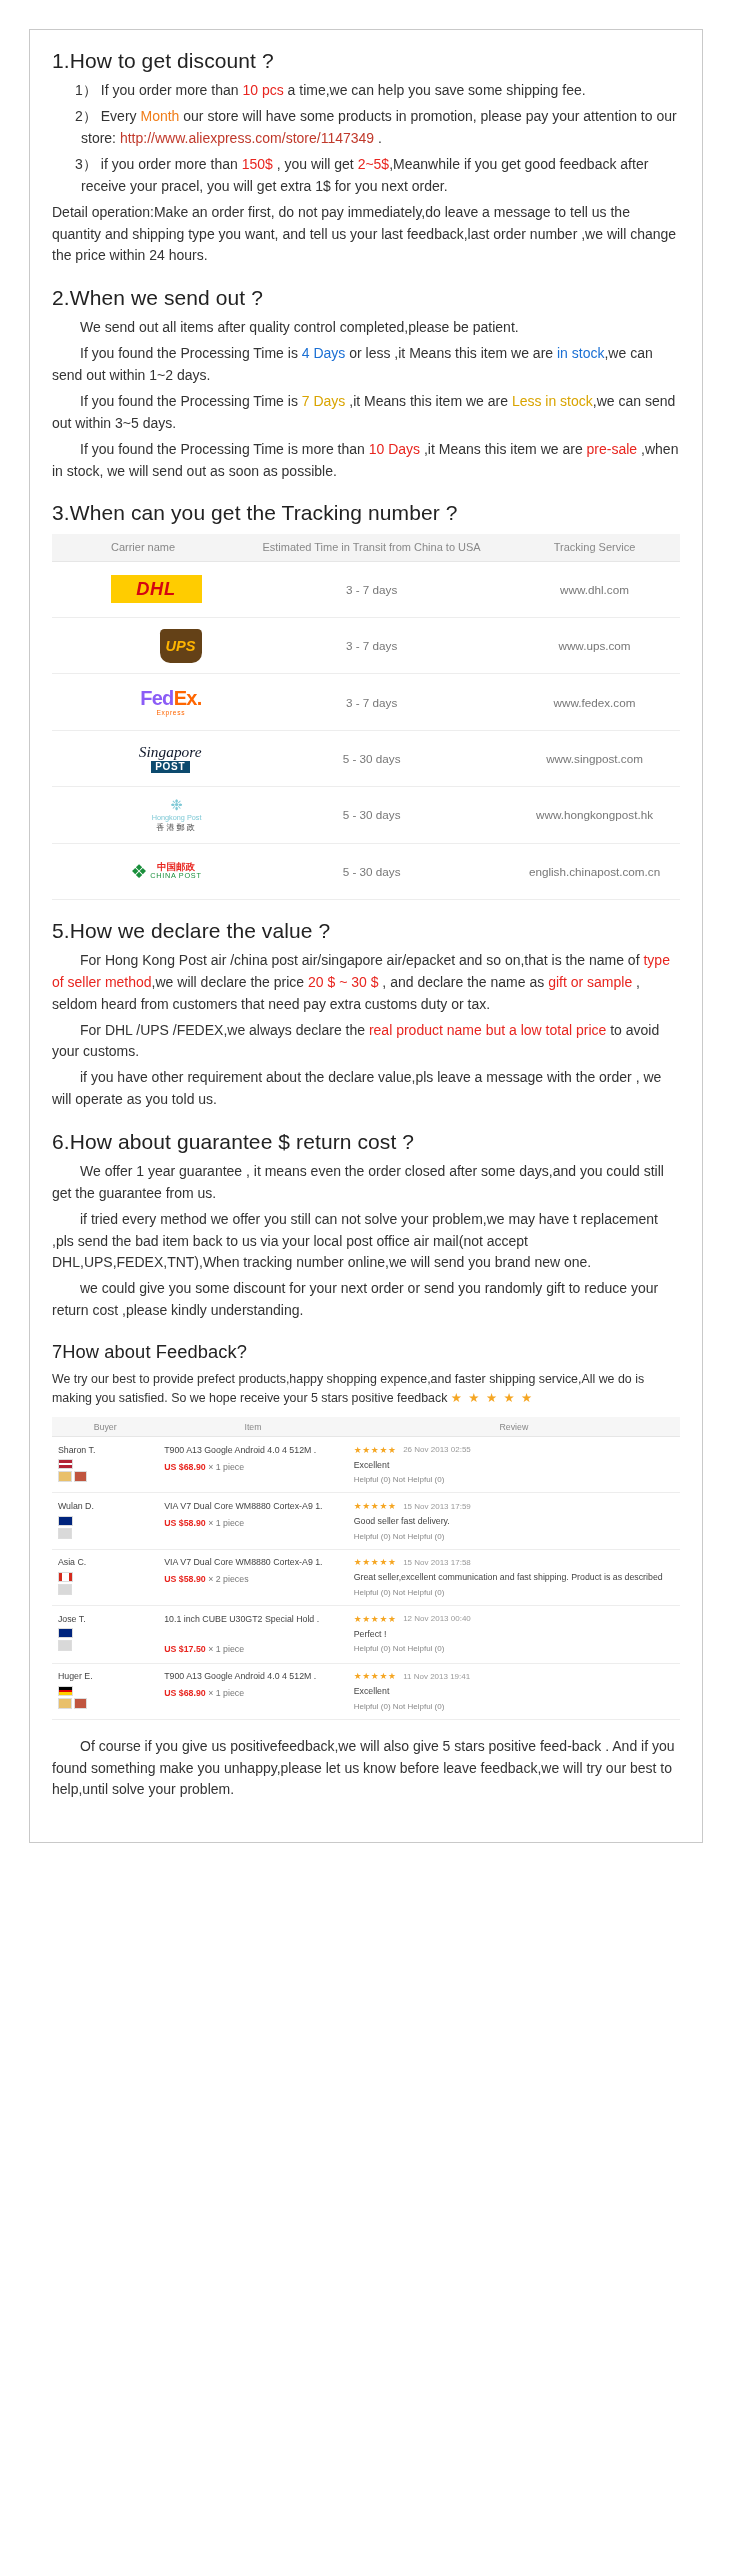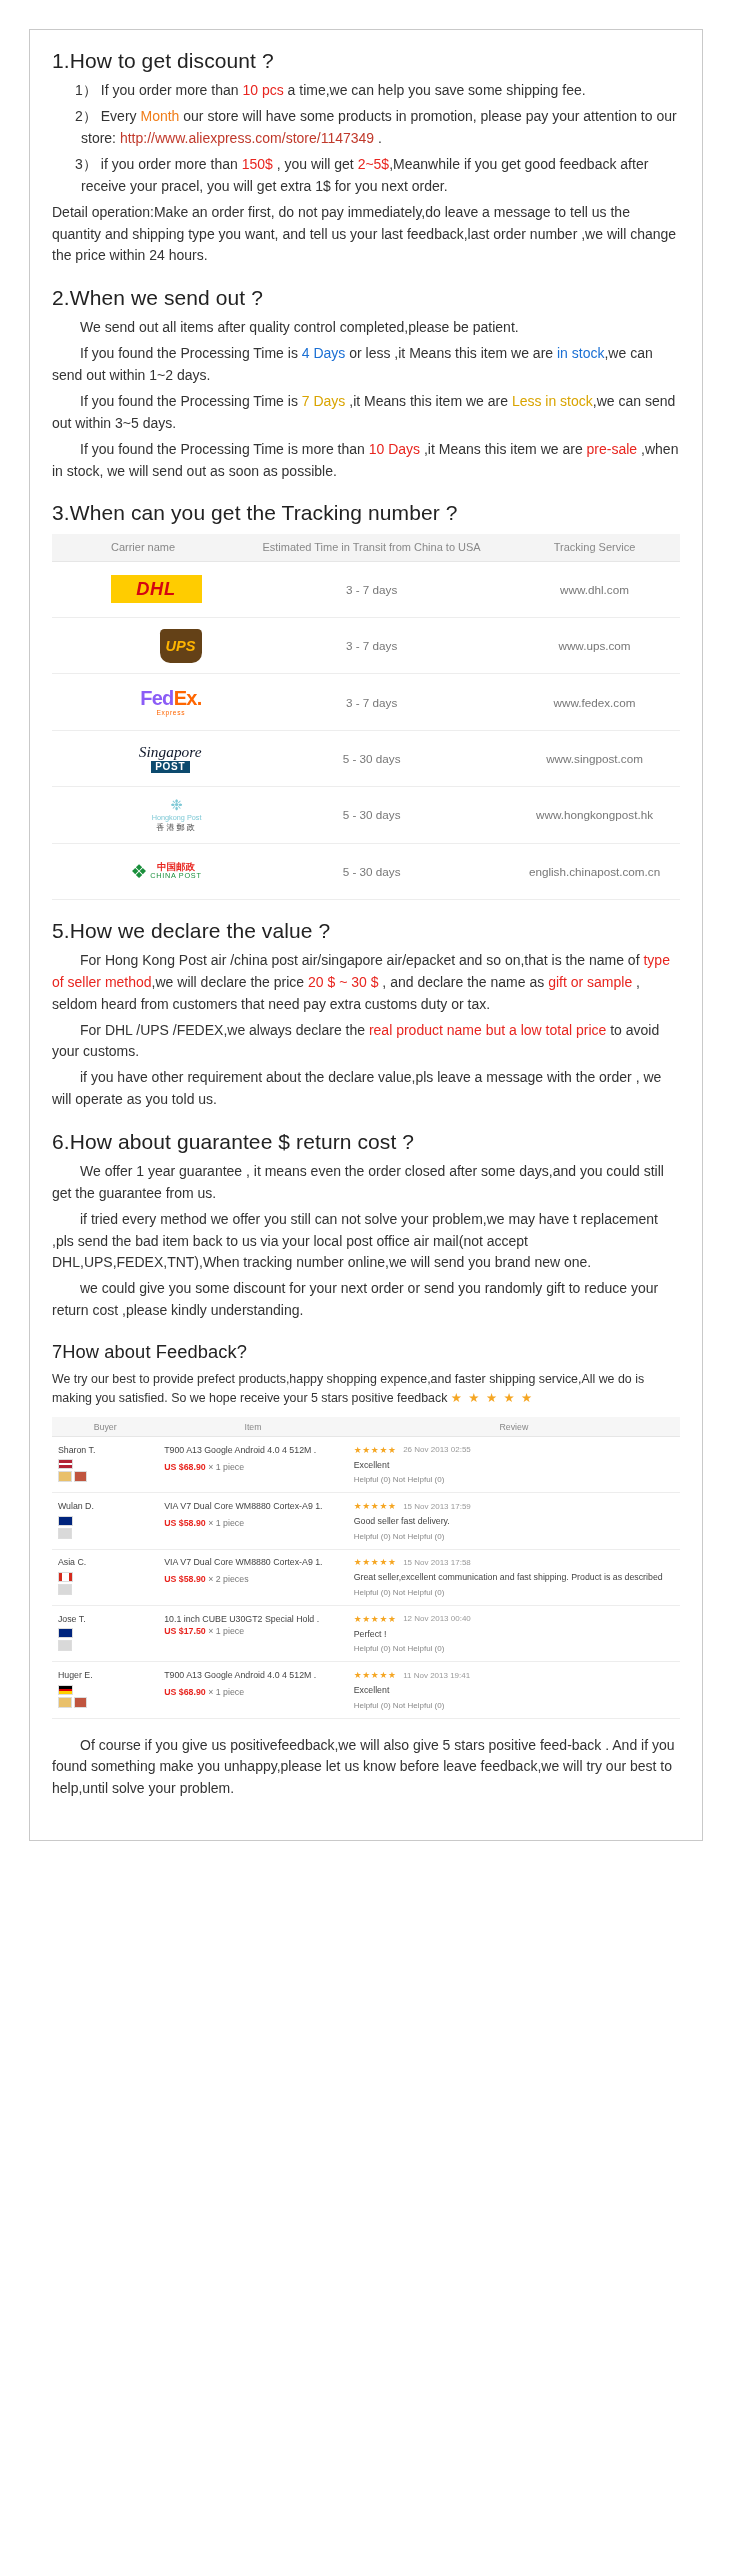--- a/index.html
+++ b/index.html
@@ -397,21 +397,21 @@
             <div class="buyer-name">Jose T.</div>
             <div class="flagline">
                 <span class="flag au"></span>
               </div>
             <div class="thumbs">
                 <span class="thumb b"></span>
               </div>
           </td>
           <td>
             <div class="itemtitle">10.1 inch CUBE U30GT2 Special Hold .</div>
-            <div style="margin-top:0"><span class="price">US $17.50</span> <span class="qty">× 1 piece</span></div>
+            <div style="margin-top:18px"><span class="price">US $17.50</span> <span class="qty">× 1 piece</span></div>
           </td>
           <td>
             <div class="stars-row">
                 <span class="stars">★★★★★</span>
                 <span class="fb-date">12 Nov 2013 00:40</span>
               </div>
             <div class="fb-text">Perfect !</div>
             <div class="fb-help">Helpful (0)   Not Helpful (0)</div>
           </td>
         </tr>

